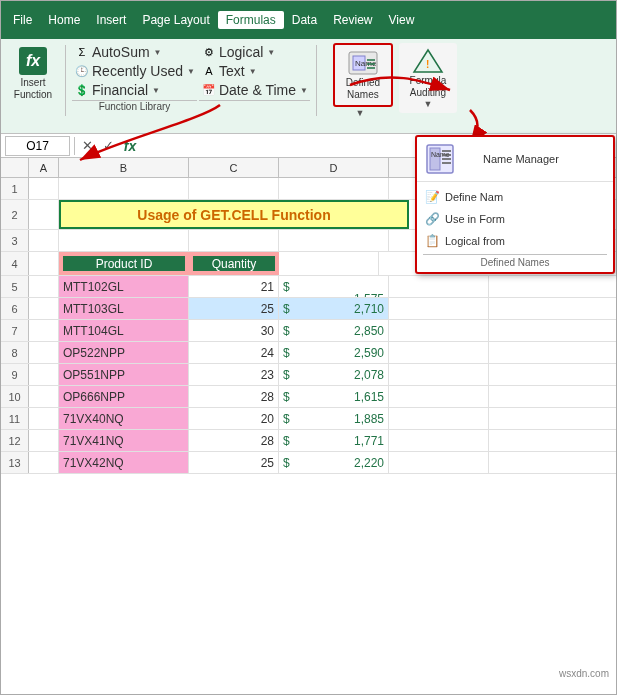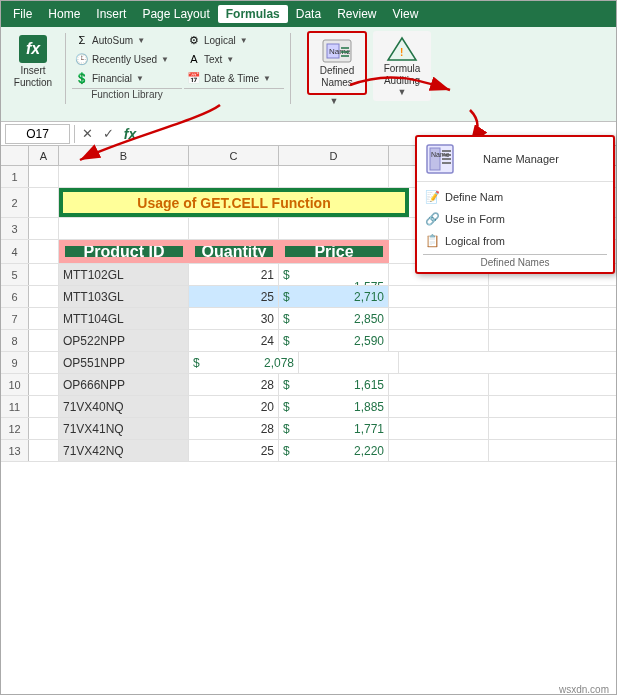--- a/index.html
+++ b/index.html
@@ -21,34 +21,34 @@
       border: 1px solid #aaa;
       display: flex;
       flex-direction: column;
     }
 
     
     .menubar {
       background: #217346;
       display: flex;
       align-items: center;
-      height: 26px;
+      height: 38px;
       padding: 0 4px;
     }
     .menubar-item {
       color: white;
       padding: 2px 8px;
       font-size: 12px;
       cursor: pointer;
       border-radius: 2px;
     }
     .menubar-item.active {
       background: white;
       color: #217346;
-      font-weight: 700;
+      font-weight: 400;
     }
 
     
     .ribbon {
       background: #e8f5ee;
       border-bottom: 1px solid #c0c0c0;
       padding: 4px 6px 0 6px;
       min-height: 95px;
     }
 
@@ -99,21 +99,21 @@
     .ribbon-icon {
       width: 16px;
       height: 16px;
       display: flex;
       align-items: center;
       justify-content: center;
       font-size: 11px;
     }
 
     .ribbon-label {
-      font-size: 10px;
+      font-size: 14px;
       color: #333;
     }
 
     .dropdown-arrow {
       font-size: 8px;
       color: #555;
       margin-left: 2px;
     }
 
     
@@ -368,47 +368,47 @@
       color: #cc6600;
       font-weight: bold;
       font-size: 14px;
       justify-content: center;
     }
 
     
     .table-header-cell {
       background: #217346;
       color: white;
-      font-weight: bold;
-      justify-content: center;
-      font-size: 16px;
-      border: 6px solid #fca5a5;
+      font-weight: normal;
+      justify-content: center;
+      font-size: 12px;
+      border: 4px solid #fca5a5;
     }
 
     
     .data-cell-id {
-      background: #e5e5e5;
+      background: #f9a8d4;
       color: #333;
     }
 
     .data-cell-qty {
       background: white;
       color: #333;
       justify-content: flex-end;
     }
 
     .data-cell-price {
       color: #217346;
       justify-content: flex-end;
     }
 
     
     .watermark {
       position: absolute;
-      bottom: 0;
+      bottom: 16px;
       right: 8px;
       font-size: 10px;
       color: #888;
       z-index: 5;
     }
 
     
     .arrows-overlay {
       position: absolute;
       top: 0;
@@ -582,41 +582,40 @@
         <div class="cell col-a"></div>
         <div class="cell col-b"></div>
         <div class="cell col-c"></div>
         <div class="cell col-d"></div>
         <div class="cell col-e"></div>
       </div>
 
       <div class="sheet-row" style="height:30px;">
         <div class="row-num">2</div>
         <div class="cell col-a"></div>
-        <div class="cell col-b col-c col-d title-cell" style="width:350px; min-width:350px; border:4px solid #15803d;">
+        <div class="cell col-b col-c col-d title-cell" style="width:350px; min-width:350px; border:2px solid #15803d;">
           <span>Usage of GET.CELL Function</span>
         </div>
         <div class="cell col-e"></div>
       </div>
 
       <div class="sheet-row">
         <div class="row-num">3</div>
         <div class="cell col-a"></div>
         <div class="cell col-b"></div>
         <div class="cell col-c"></div>
         <div class="cell col-d"></div>
         <div class="cell col-e"></div>
       </div>
 
       <div class="sheet-row" style="height:24px;">
         <div class="row-num">4</div>
         <div class="cell col-a"></div>
         <div class="cell col-b table-header-cell">Product ID</div>
         <div class="cell col-c table-header-cell">Quantity</div>
-        <div class="cell col-d table-header-cell" style="width:110px;">Price</div>
         <div class="cell col-e"></div>
       </div>
 
       <div class="sheet-row">
         <div class="row-num">5</div>
         <div class="cell col-a"></div>
         <div class="cell col-b data-cell-id">MTT102GL</div>
         <div class="cell col-c data-cell-qty">21</div>
         <div class="cell col-d data-cell-price" style="gap:4px;">
           <span>$</span>
@@ -658,20 +657,21 @@
           <span>$</span>
           <span style="margin-left:auto;">2,590</span>
         </div>
         <div class="cell col-e"></div>
       </div>
 
       <div class="sheet-row">
         <div class="row-num">9</div>
         <div class="cell col-a"></div>
         <div class="cell col-b data-cell-id">OP551NPP</div>
+        <div class="cell col-c data-cell-qty">23</div>
         <div class="cell col-d data-cell-price" style="gap:4px;">
           <span>$</span>
           <span style="margin-left:auto;">2,078</span>
         </div>
         <div class="cell col-e"></div>
       </div>
 
       <div class="sheet-row">
         <div class="row-num">10</div>
         <div class="cell col-a"></div>

